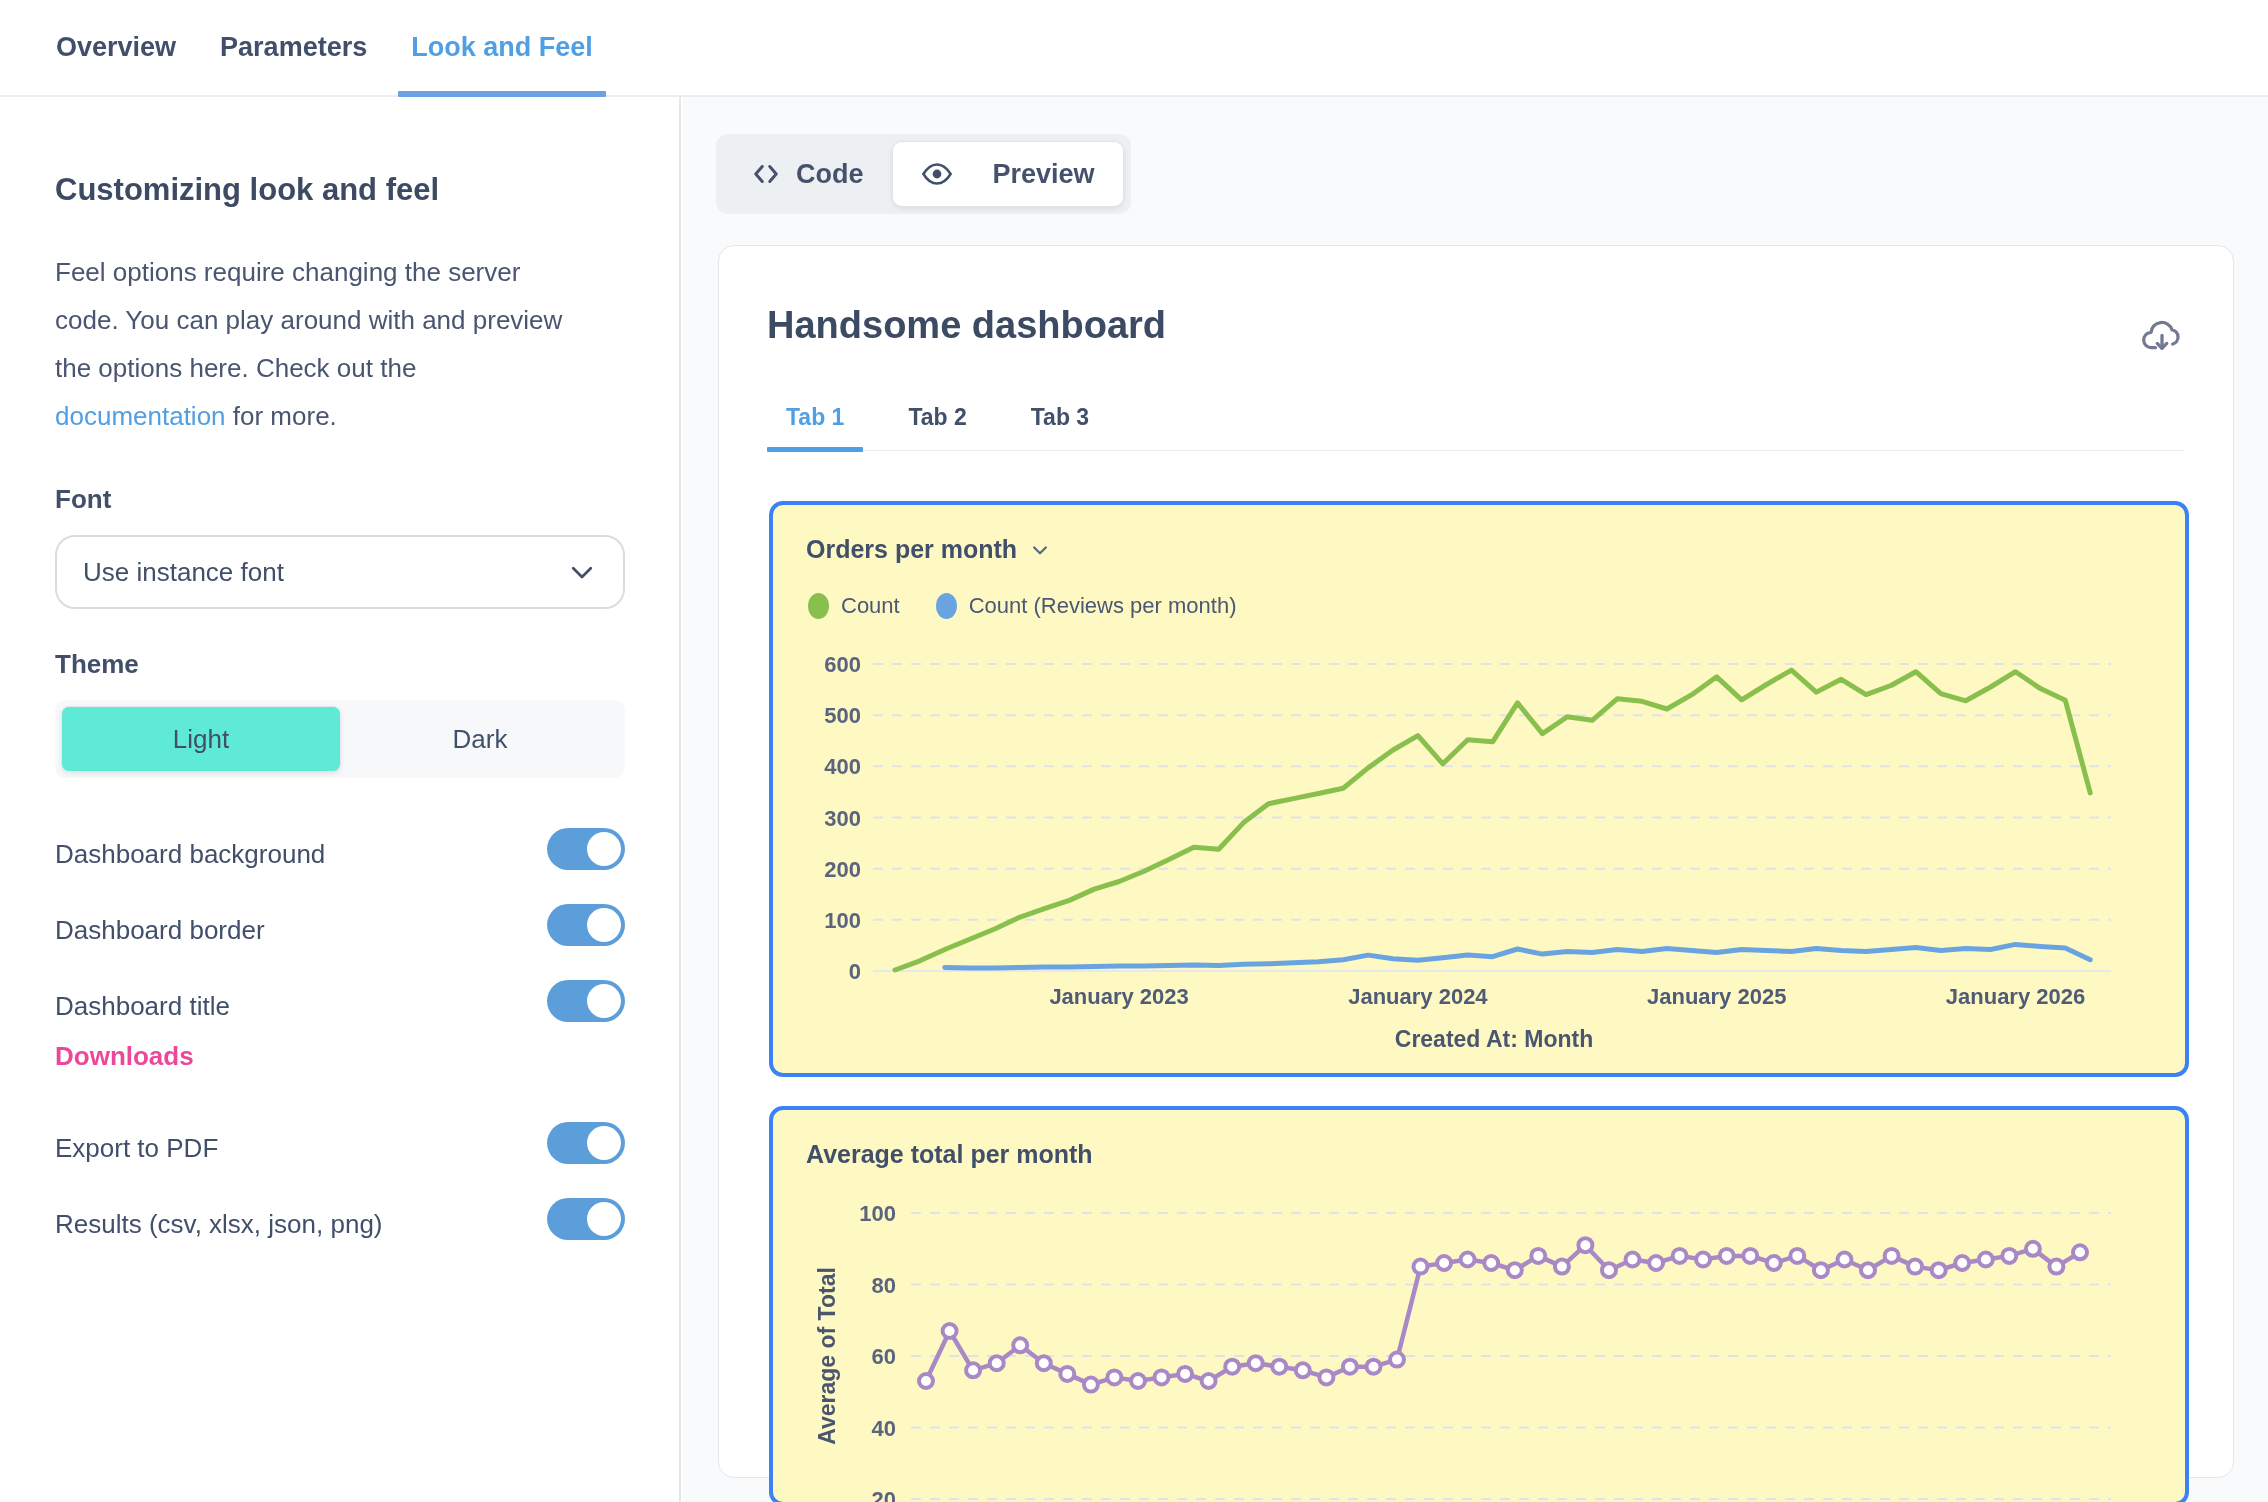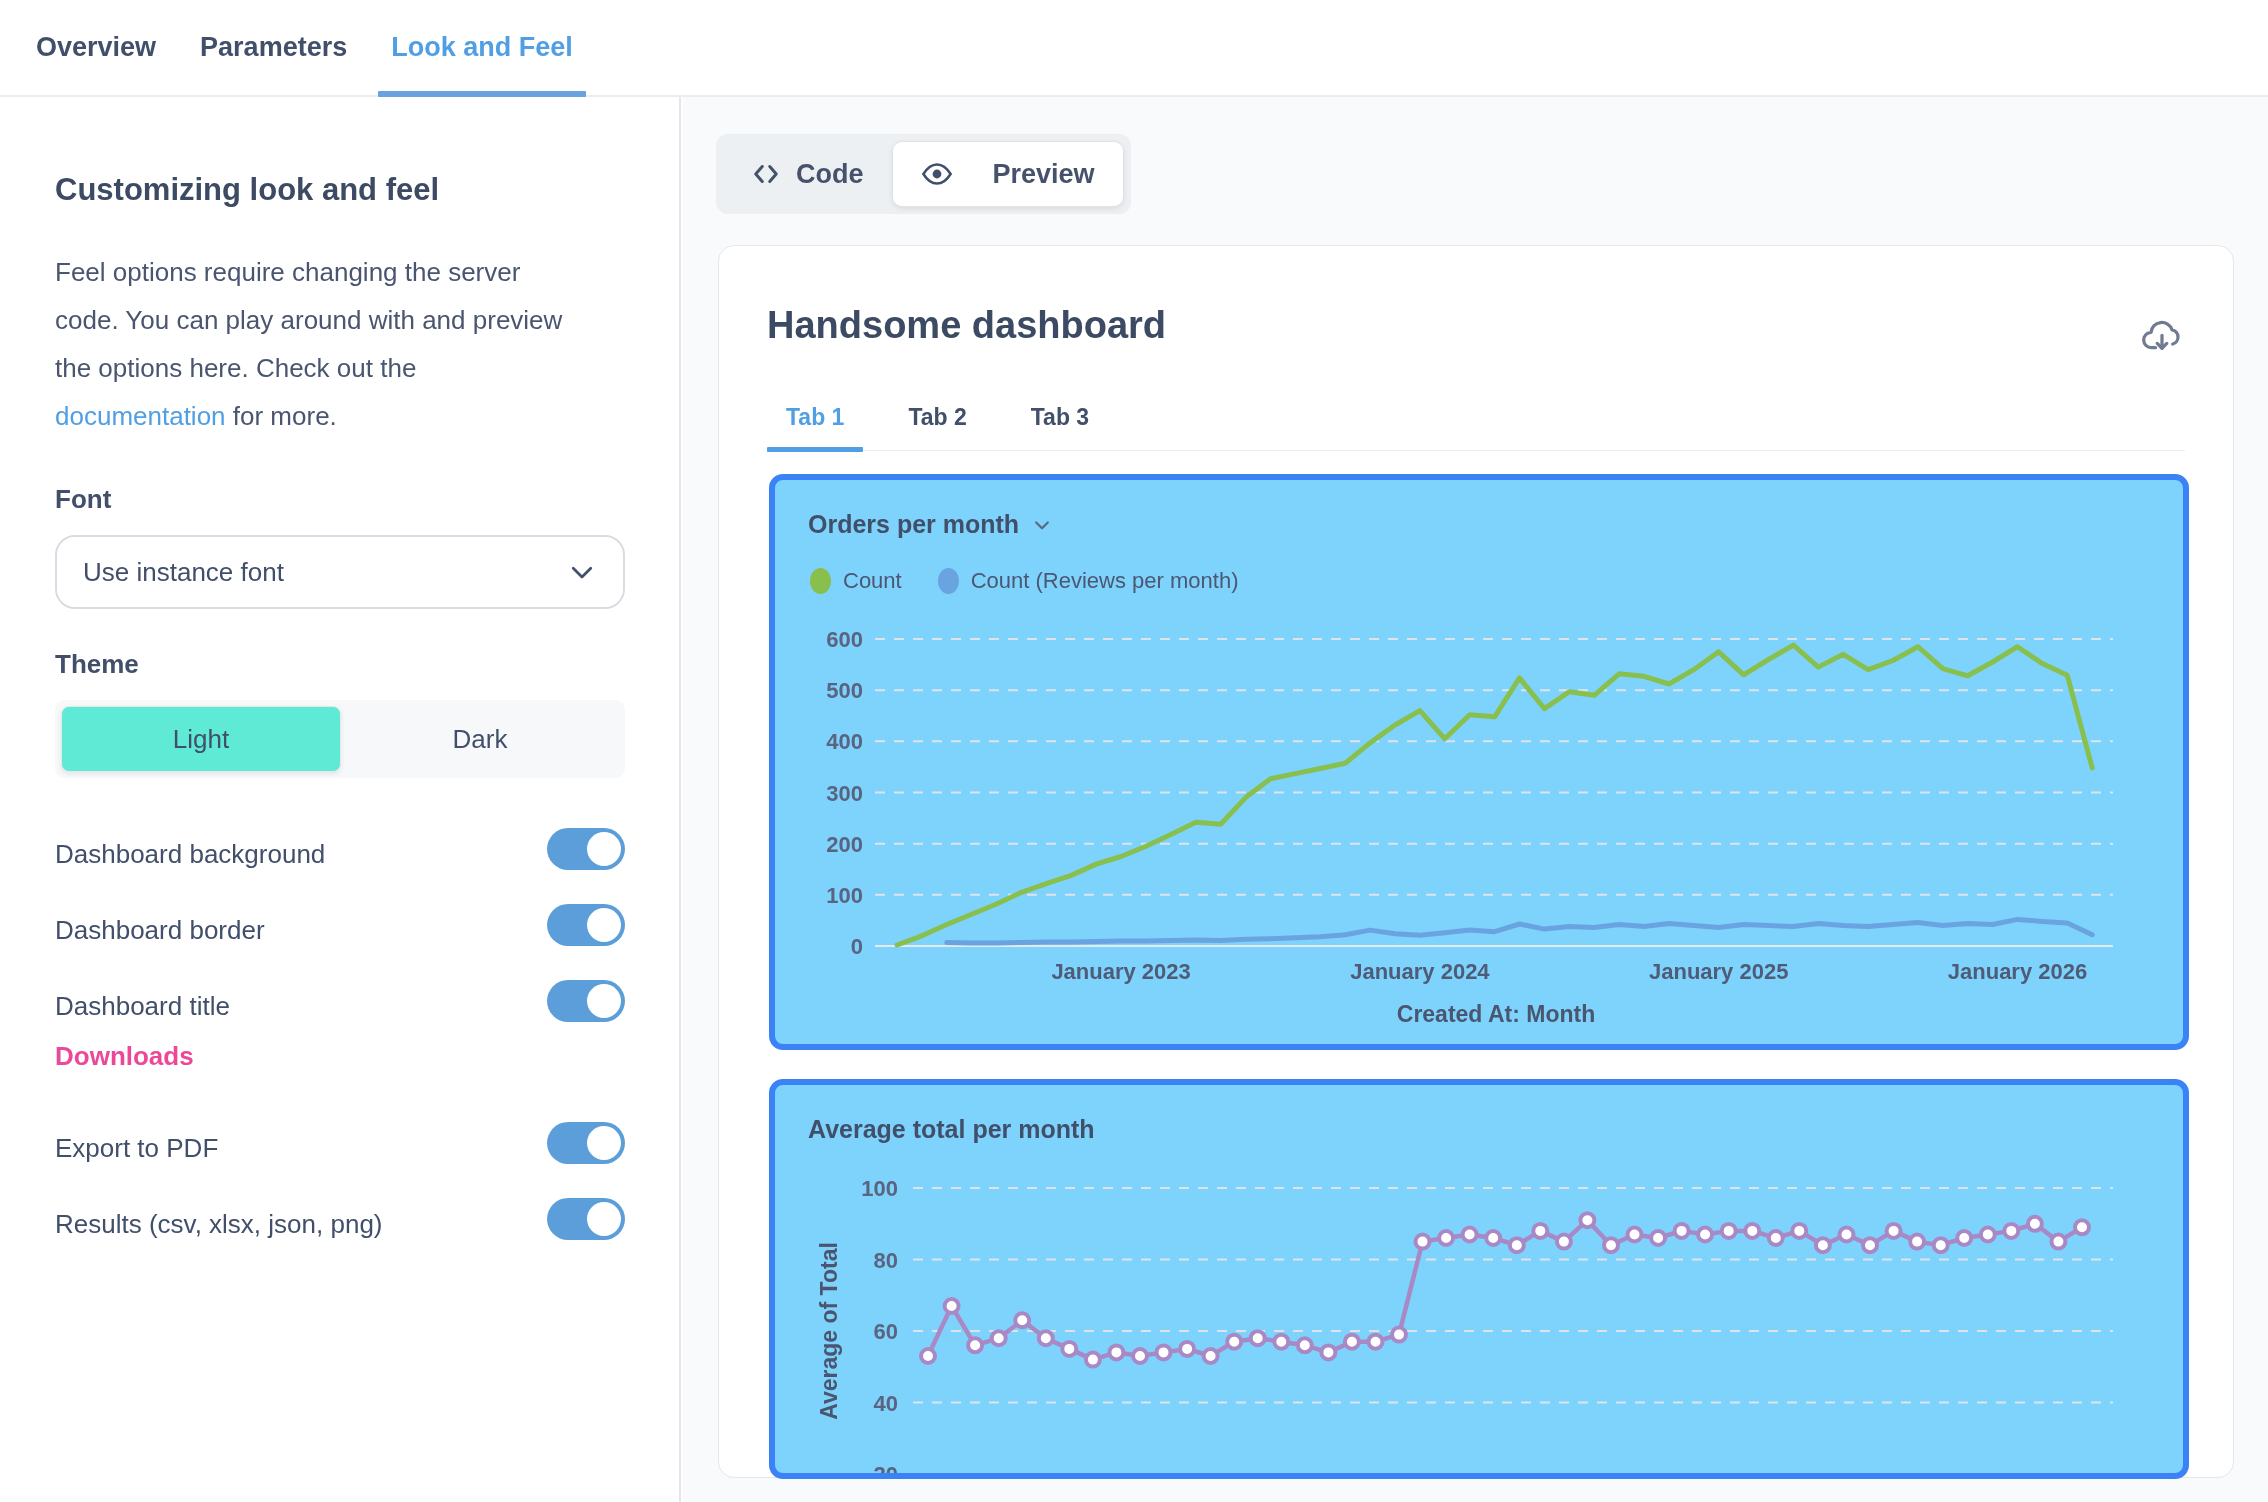--- a/index.html
+++ b/index.html
@@ -3,21 +3,21 @@
 <meta charset="utf-8">
 <style>
   html,body{margin:0;padding:0;}
   body{
     width:2268px;height:1502px;position:relative;overflow:hidden;
     background:#ffffff;font-family:"Liberation Sans",sans-serif;
     -webkit-font-smoothing:antialiased;
   }
   
   .topnav{position:absolute;top:0;left:0;right:0;height:97px;background:#fff;
-    border-bottom:2px solid #ececee;display:flex;align-items:center;padding-left:23px;box-sizing:border-box;z-index:5;}
+    border-bottom:2px solid #ececee;display:flex;align-items:center;padding-left:43px;box-sizing:border-box;z-index:5;}
   .nav-tab{height:100%;display:flex;align-items:center;padding:0 13px;margin-right:18px;
     font-size:27px;font-weight:700;color:#414f6b;position:relative;cursor:pointer;}
   .nav-tab.active{color:#509ee3;}
   .nav-tab.active::after{content:"";position:absolute;left:0;right:0;bottom:-2px;height:6px;background:#6ba1e0;border-radius:1px;}
   
   .sidebar{position:absolute;top:97px;left:0;width:681px;bottom:0;background:#fff;
     border-right:2px solid #e5e6e8;padding:75px 55px 0;box-sizing:border-box;}
   .sb-heading{font-size:31px;font-weight:700;color:#3d4a63;margin:0 0 40px;}
   .sb-intro{font-size:26px;line-height:48px;color:#4a5670;margin:0 0 44px;}
   .sb-intro a{color:#509ee3;text-decoration:none;cursor:pointer;}
@@ -47,21 +47,21 @@
   .dashboard-card{position:absolute;left:35px;top:148px;width:1516px;height:1233px;background:#fff;
     border:1px solid #e4e7eb;border-radius:16px;box-sizing:border-box;}
   .dash-header{position:absolute;left:48px;right:48px;top:58px;display:flex;align-items:flex-start;justify-content:space-between;}
   .dash-title{font-size:38px;font-weight:700;color:#3d4a63;}
   .dash-download{margin-top:8px;color:#717b90;cursor:pointer;}
   .dash-tabs{position:absolute;left:48px;right:48px;top:158px;display:flex;border-bottom:1px solid #ebedf0;}
   .dash-tab{padding:0 19px 19px;margin-right:26px;font-size:23px;font-weight:700;color:#414f6b;
     position:relative;cursor:pointer;}
   .dash-tab.active{color:#509ee3;}
   .dash-tab.active::after{content:"";position:absolute;left:0;right:0;bottom:-2px;height:5px;background:#509ee3;border-radius:1px;}
-  .chart-card{position:absolute;background:#7dd3fc;border:6px solid #3b82f6;border-radius:14px;box-sizing:border-box;}
+  .chart-card{position:absolute;background:#fef9c3;border:4px solid #3b82f6;border-radius:14px;box-sizing:border-box;margin-top:27px;}
   .chart-card.one{left:50px;top:228px;width:1420px;height:576px;}
   .chart-card.two{left:50px;top:833px;width:1420px;height:400px;overflow:hidden;}
   .c-title{position:absolute;left:33px;top:30px;font-size:25px;font-weight:700;color:#414f6b;
     display:flex;align-items:center;gap:13px;z-index:2;}
   .c-title .chev{color:#5a6782;cursor:pointer;display:inline-flex;}
   .legend{position:absolute;left:35px;top:88px;display:flex;align-items:center;gap:36px;
     font-size:22px;color:#4c5773;z-index:2;}
   .legend .l-item{display:flex;align-items:center;gap:12px;}
   .legend .dot{width:21px;height:26px;border-radius:50%;}
   .chart-svg{position:absolute;left:0;top:0;}

